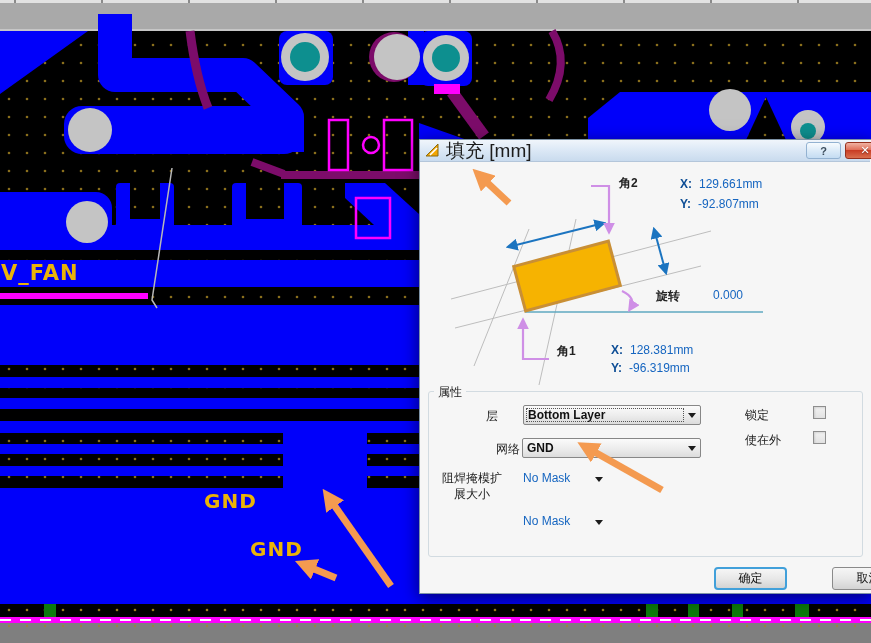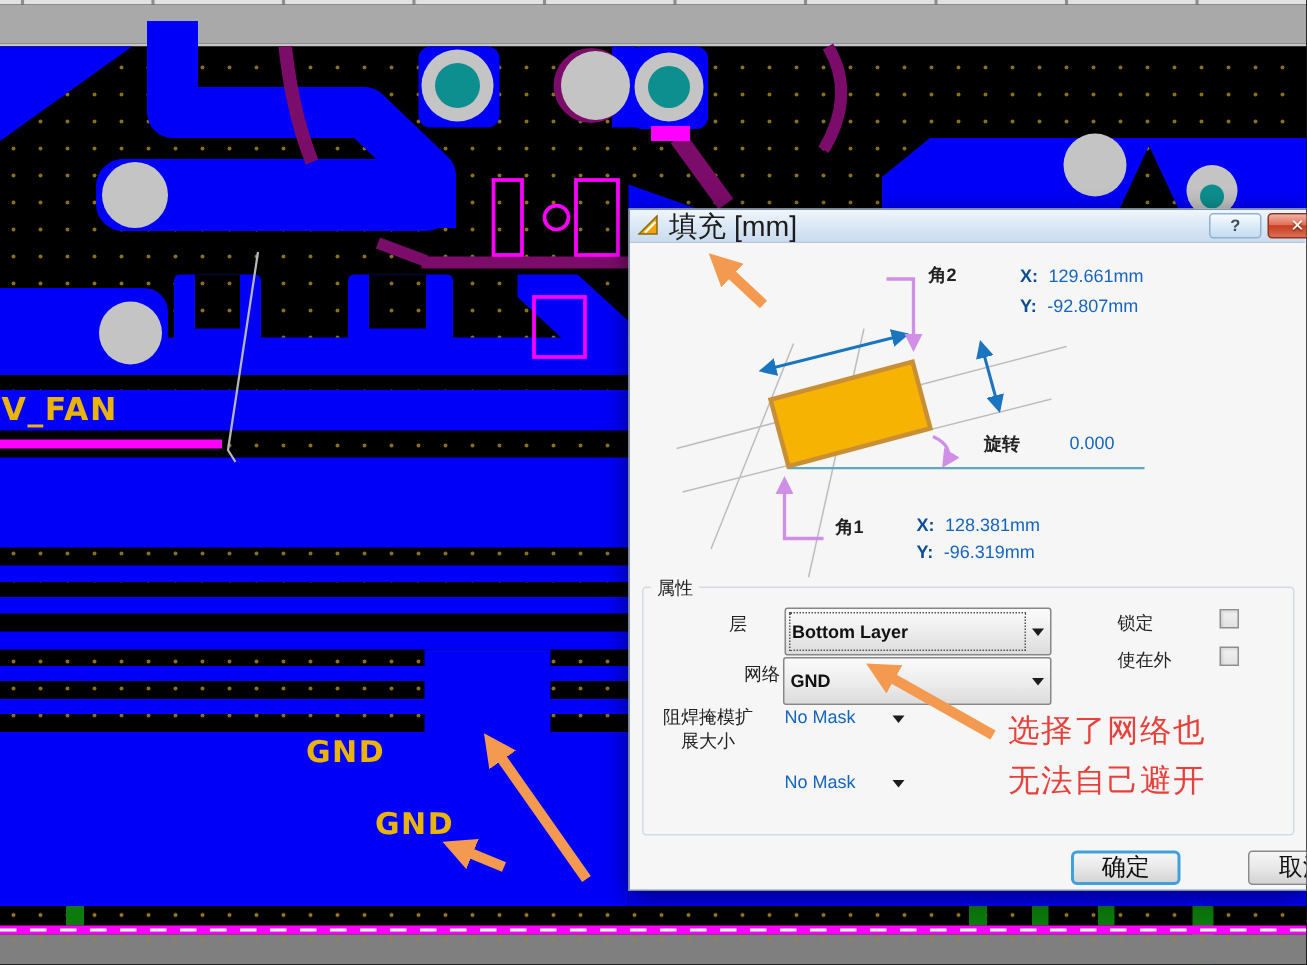--- a/index.html
+++ b/index.html
@@ -50,21 +50,21 @@
   .blue-val{color:#1565c0;}
   
   .groupbox{
     position:absolute;left:8px;top:251px;width:433px;height:164px;
     border:1px solid #d2dbe1;border-radius:3px;
   }
   .legend{position:absolute;left:14px;top:244px;background:#f6f6f6;padding:0 4px;color:#222;}
   .field-label{position:absolute;color:#222;}
   .two-line-label{position:absolute;width:80px;text-align:center;line-height:16px;color:#222;}
   .combo{
-    position:absolute;height:32px;box-sizing:border-box;
+    position:absolute;height:20px;box-sizing:border-box;
     border:1px solid #878787;border-radius:2px;
     background:linear-gradient(#fbfbfb,#ececec 55%,#dcdcdc);
     display:flex;align-items:center;padding:0 4px;font-weight:bold;color:#111;
   }
   .combo .combo-text{flex:1;overflow:hidden;white-space:nowrap;}
   .combo.focused::after{
     content:"";position:absolute;left:2px;top:2px;right:16px;bottom:2px;
     border:1px dotted #555;pointer-events:none;
   }
   .combo-arrow{
@@ -76,21 +76,21 @@
     border:1px solid #8e8e8e;background:linear-gradient(#f2f2f2,#e2e2e2);
     box-shadow:inset 1px 1px 2px rgba(0,0,0,.12);
   }
   .mask-row{position:absolute;display:flex;align-items:center;gap:25px;}
   .mask-row .tri{
     width:0;height:0;border-left:4px solid transparent;
     border-right:4px solid transparent;border-top:5px solid #1c1c1c;margin-top:2px;
   }
   .push-btn{
     position:absolute;width:73px;height:23px;box-sizing:border-box;
-    display:flex;align-items:center;justify-content:center;font-size:16px;color:#111;
+    display:flex;align-items:center;justify-content:center;font-size:12px;color:#111;
     background:linear-gradient(#f6f6f6,#e8e8e8 50%,#d3d3d3);
     border:1px solid #8a8a8a;border-radius:3px;
   }
   .push-btn.default{border:2px solid #41a0da;border-radius:4px;}
   
   .note{
     position:absolute;left:672px;top:471px;z-index:30;color:#e8403a;
     font-size:21px;line-height:33px;font-weight:500;letter-spacing:1px;white-space:nowrap;
   }
   .watermark{
@@ -321,18 +321,14 @@
       </marker>
     </defs>
     <g stroke="#f49a50" stroke-width="7">
       <line x1="509" y1="203" x2="478" y2="174" marker-end="url(#ao)"></line>
       <line x1="662" y1="490" x2="584" y2="446" marker-end="url(#ao)"></line>
       <line x1="391" y1="586" x2="327" y2="495" marker-end="url(#ao)"></line>
       <line x1="336" y1="578" x2="302" y2="564" marker-end="url(#ao)"></line>
     </g>
   </svg>
 
-  <div class="note">
-    <div>选择了网络也</div>
-    <div>无法自己避开</div>
-  </div>
 
 </div>
 
 </body></html>

